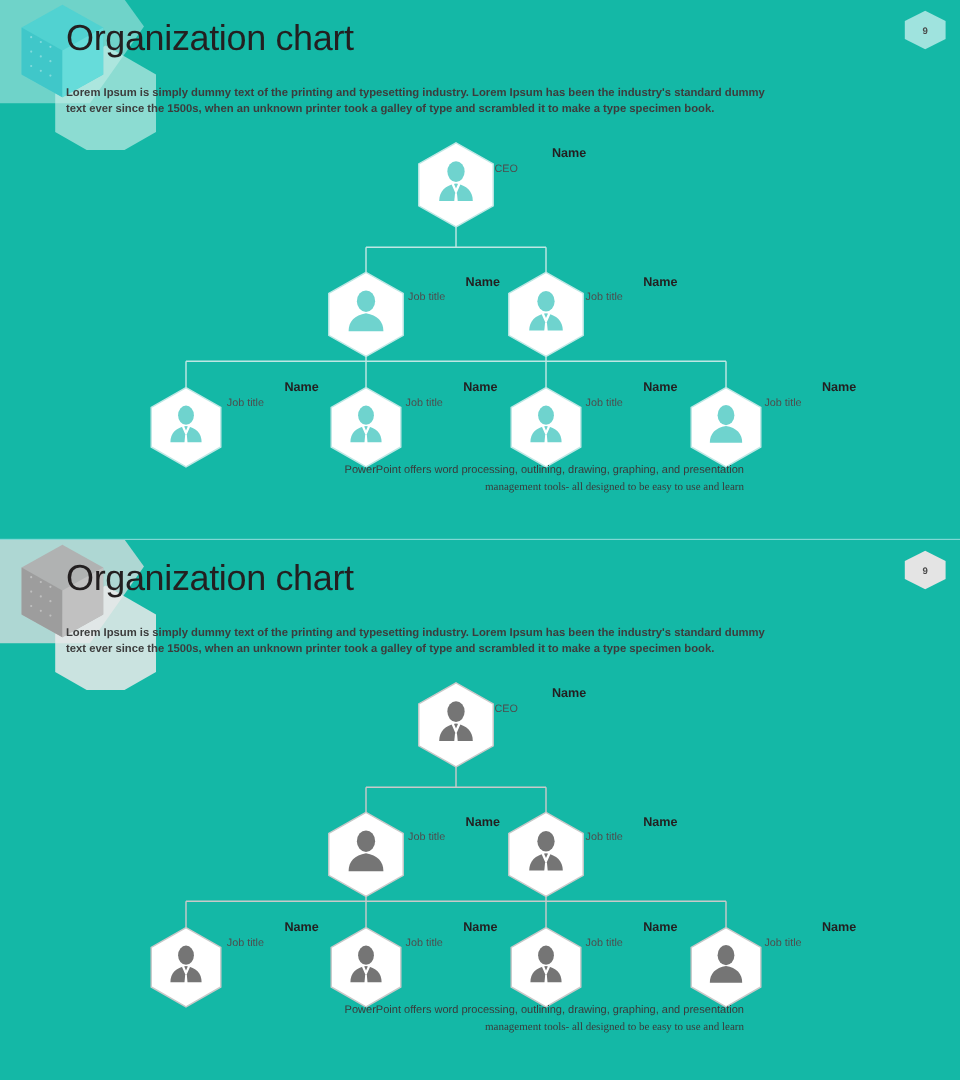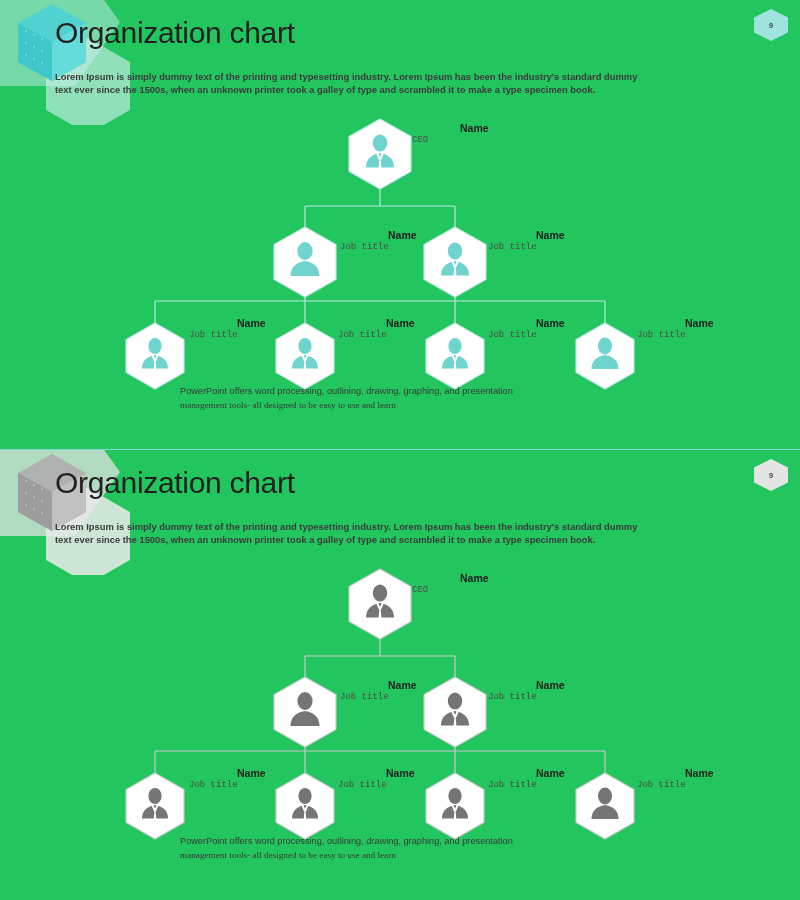--- a/index.html
+++ b/index.html
@@ -5,21 +5,21 @@
   * { margin:0; padding:0; box-sizing:border-box; }
   html,body { width:800px; height:900px; }
   body {
     font-family:"Liberation Sans", sans-serif;
     background:#ffffff;
     color:#2b2b2b;
     -webkit-font-smoothing:antialiased;
   }
   .page { width:800px; height:900px; position:relative; overflow:hidden; }
 
-  .slide { position:relative; width:800px; height:450px; overflow:hidden; background:#22c55e; }
+  .slide { position:relative; width:800px; height:450px; overflow:hidden; background:#14b8a6; }
   .slide-divider {
     position:absolute; left:0; top:449px; width:800px; height:2px;
     background:#7fd8d4;
   }
 
   
   .deco { position:absolute; left:0; top:0; width:175px; height:125px; pointer-events:none; }
   .deco svg { display:block; }
 
   
@@ -40,26 +40,26 @@
     display:flex; align-items:center; justify-content:center;
     font-size:8px; font-weight:700; color:#4a4a4a;
   }
 
   
   .chart { position:absolute; left:0; top:105px; width:800px; height:290px; }
   .chart svg { display:block; }
 
   .node-label { position:absolute; }
   .node-name { font-size:10.5px; font-weight:700; color:#231f20; line-height:1.15;padding-left:48px; }
-  .node-role { font-size:9px; font-weight:400; color:#4d4d4d; line-height:1.3; margin-top:1px;font-family:Liberation Mono, monospace; }
+  .node-role { font-size:9px; font-weight:400; color:#4d4d4d; line-height:1.3; margin-top:1px; }
 
   
   .caption {
     position:absolute; left:180px; top:385px; width:440px;
-    text-align:left; font-size:9.2px; line-height:1.5; color:#3a3a3a;
+    text-align:right; font-size:9.2px; line-height:1.5; color:#3a3a3a;
   }
   .caption .l2 { display:block;font-family:Liberation Serif, serif; }
 </style>
 </head>
 <body>
 
 <div class="page">
 
   <div class="slide" id="slide-0">
 

